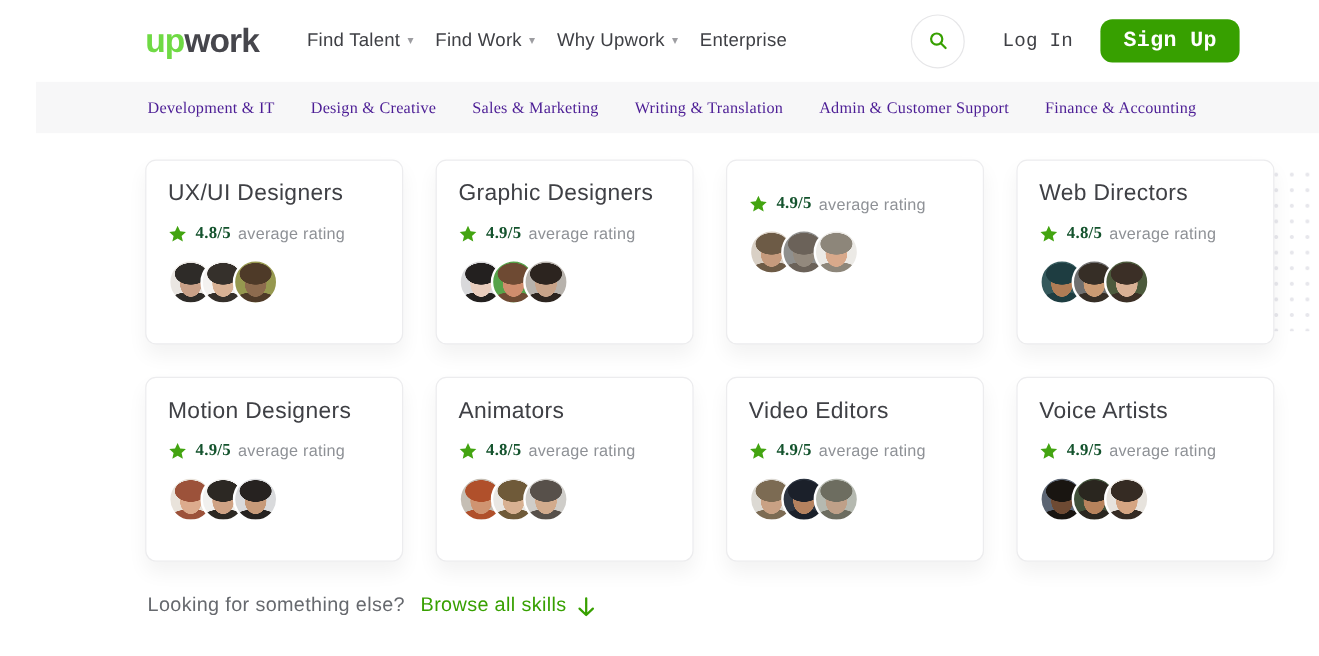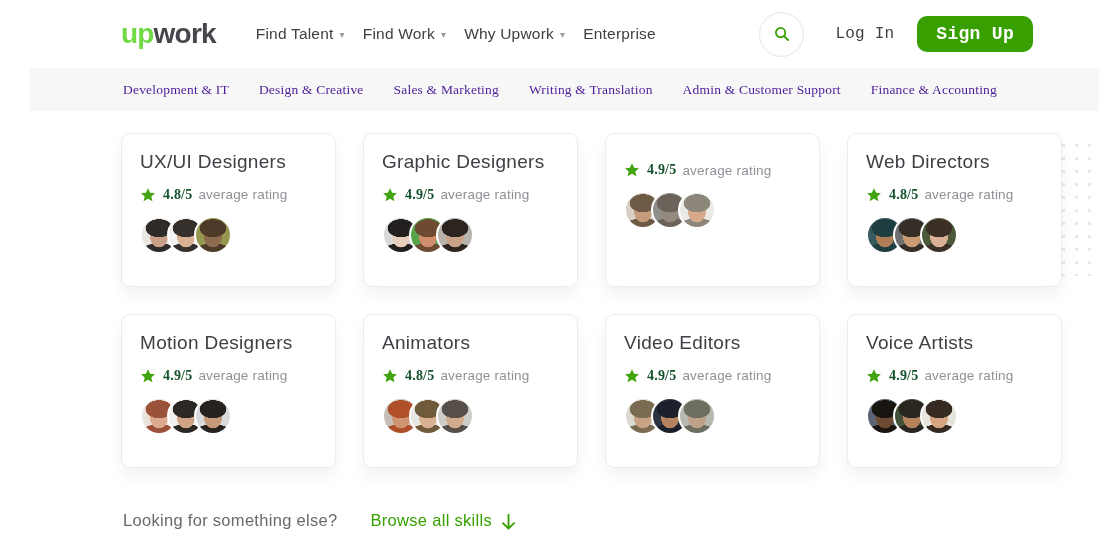--- a/index.html
+++ b/index.html
@@ -71,21 +71,21 @@
   .avatars { display: flex; margin-top: 13px; }
   .avatar {
     width: 38px; height: 38px; border-radius: 50%; border: 2px solid #fff;
     display: inline-block; background: #ddd;
   }
   .avatar + .avatar { margin-left: -11px; }
   .avatar:nth-child(2) { position: relative; z-index: 2; }
   .avatar:nth-child(3) { position: relative; z-index: 3; }
 
   
-  .footer-row { display: flex; align-items: center; margin: 42px 0 0 93px; gap: 20px; }
+  .footer-row { display: flex; align-items: center; margin: 26px 0 0 93px; }
   .prompt { font-size: 16.5px; color: #66696e; letter-spacing: 0.3px; }
   .browse-link {
     display: inline-flex; align-items: center; gap: 8px; margin-left: 13px;
     font-size: 16.5px; color: #37a000; letter-spacing: 0.3px; text-decoration: none; cursor: pointer;
   }
   .down-arrow { display: inline-flex; padding-top: 3px; }
 </style>
 </head>
 <body>
 

